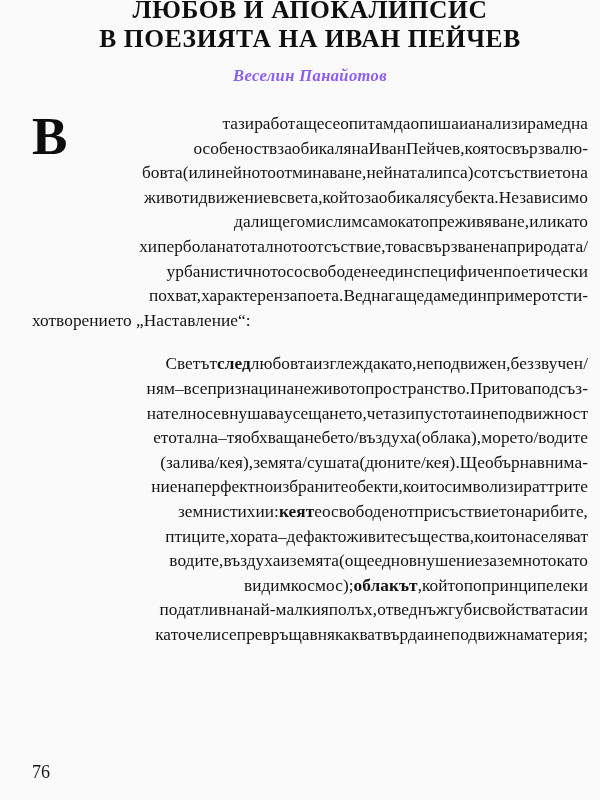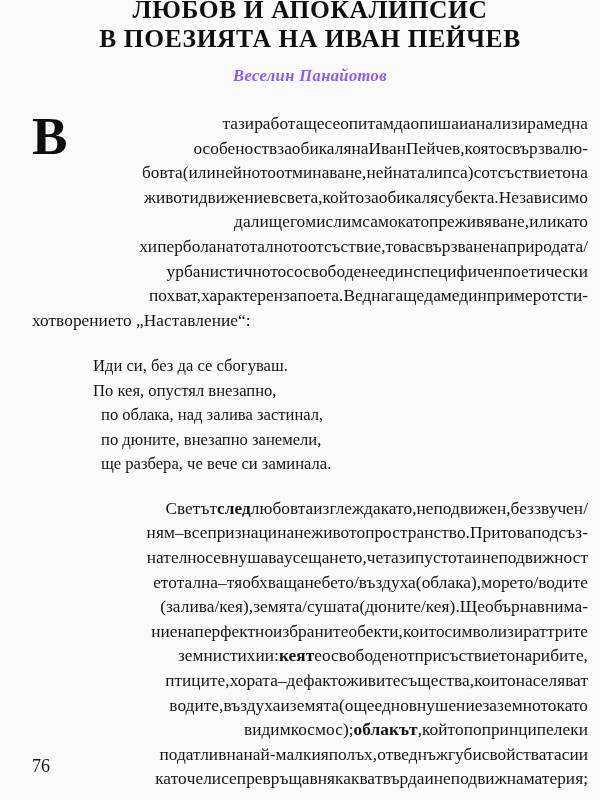--- a/index.html
+++ b/index.html
@@ -123,21 +123,21 @@
   }
   .para-indent {
     display: inline-block;
     width: 22px;
   }
 
   
   .folio {
     position: absolute;
     left: 32px;
-    bottom: 18px;
+    bottom: 12px;
     font-size: 18px;
     color: #161616;
     font-family: "Liberation Serif", "DejaVu Serif", serif;
   }
 </style>
 </head>
 <body>
 
 <div class="page">
 
@@ -237,27 +237,20 @@
           <span>ще</span>
           <span>дам</span>
           <span>един</span>
           <span>пример</span>
           <span>от</span>
           <span>сти-</span>
         </span>
       <span class="tline">хотворението „Наставление“:</span>
     </div>
 
-    <div class="poem">
-      <span class="poem-line indent-0">Иди си, без да се сбогуваш.</span>
-      <span class="poem-line indent-0">По кея, опустял внезапно,</span>
-      <span class="poem-line indent-1">по облака, над залива застинал,</span>
-      <span class="poem-line indent-1">по дюните, внезапно занемели,</span>
-      <span class="poem-line indent-1">ще разбера, че вече си заминала.</span>
-    </div>
 
     <div class="para para2">
       <span class="tline justify">
           <span class="para-indent"></span>
           <span><span>Светът</span></span>
           <span><span class="bold">след</span></span>
           <span><span>любовта</span></span>
           <span><span>изглежда</span></span>
           <span><span>като,</span></span>
           <span><span>неподвижен,</span></span>

